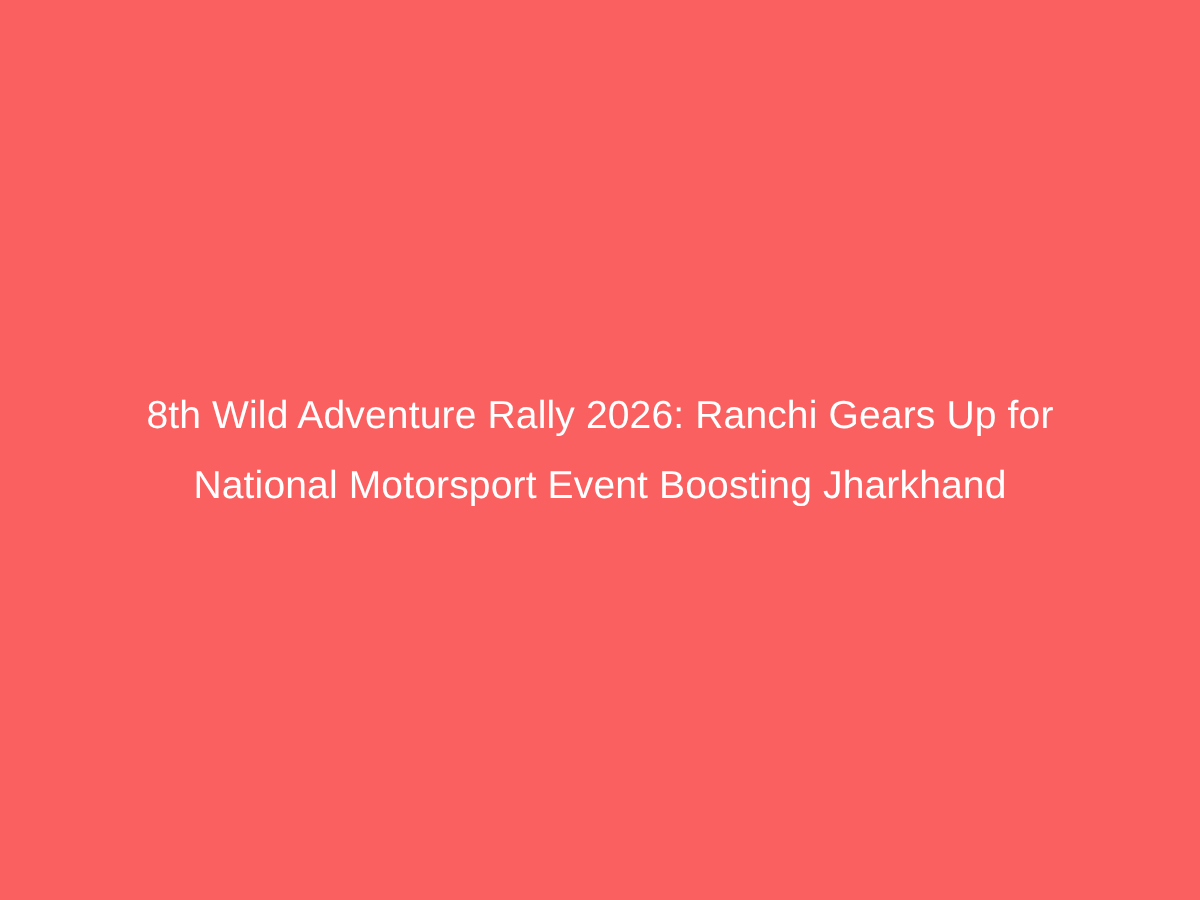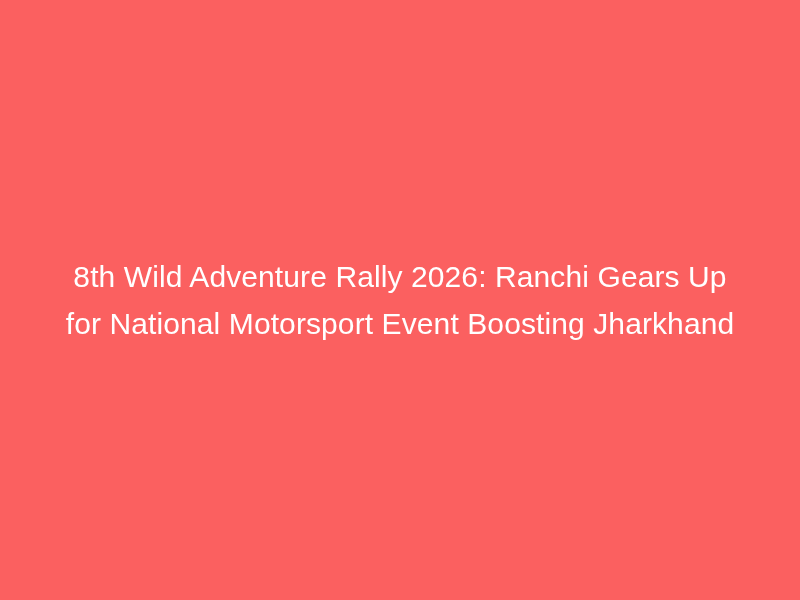--- a/index.html
+++ b/index.html
@@ -30,21 +30,21 @@
     width: 672px;
     max-width: 672px;
     text-align: center;
   }
 
   #headline-title {
     margin: 0;
     padding: 0;
     color: #ffffff;
     font-family: "Liberation Sans", "DejaVu Sans", sans-serif;
-    font-size: 30px;
+    font-size: 26px;
     font-weight: 400;
     line-height: 47px;
     letter-spacing: 0.1px;
     word-wrap: break-word;
     text-rendering: optimizeLegibility;
   }
 </style>
 </head>
 <body>
 

